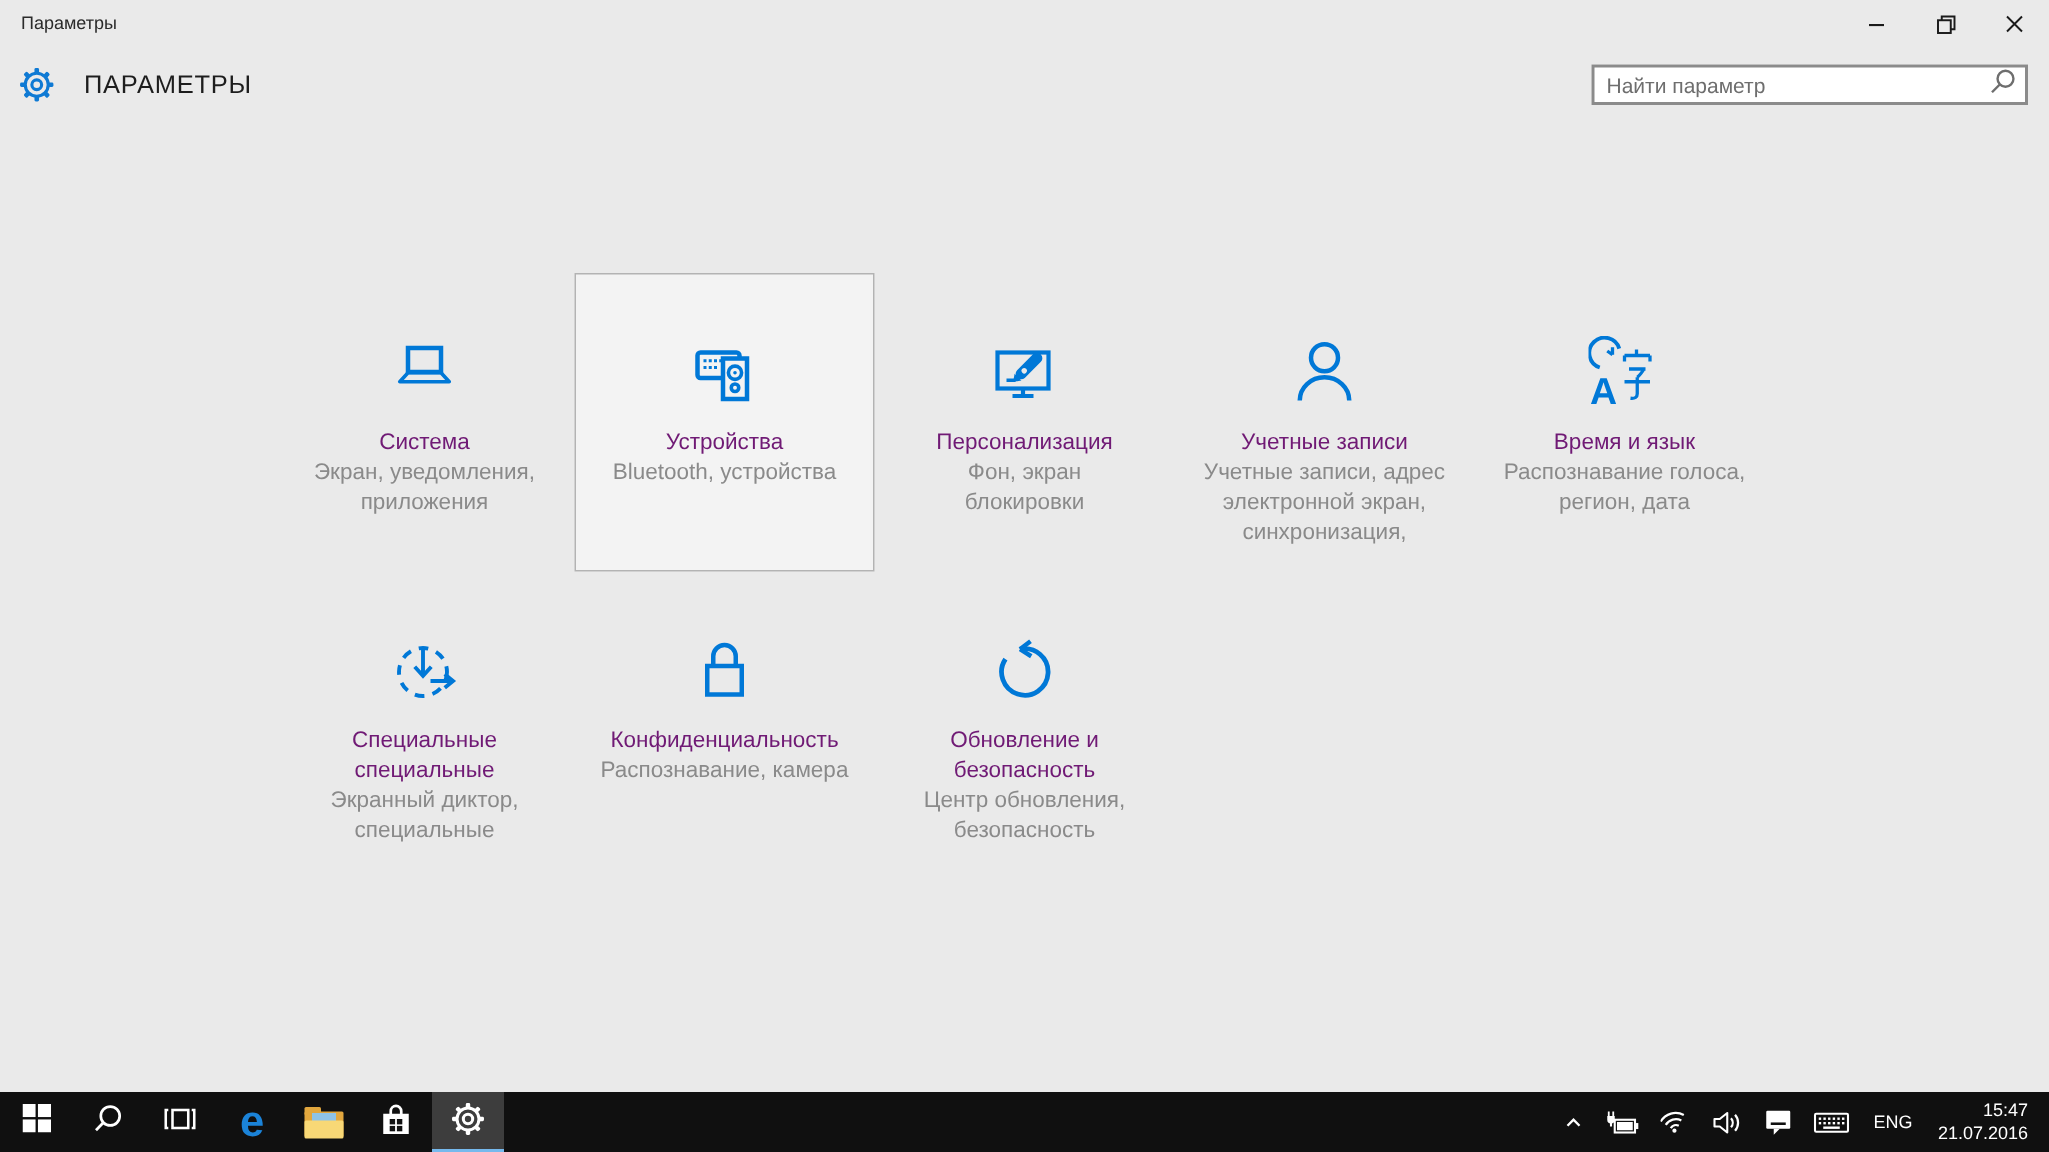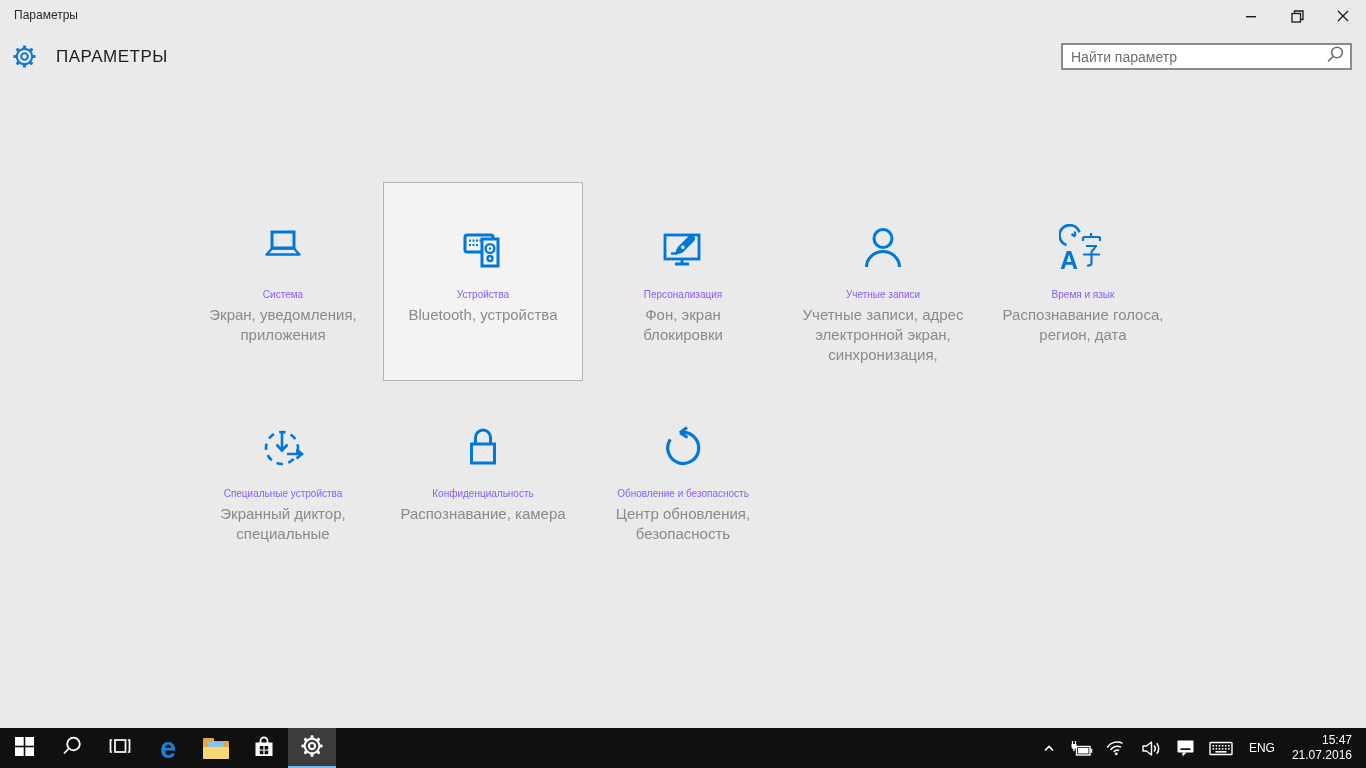--- a/index.html
+++ b/index.html
@@ -21,21 +21,21 @@
   .searchbox { position:absolute; right:14px; top:43px; width:291px; height:27px; background:#ffffff; border:2px solid #8b8b8b; display:flex; }
   .searchbox input { flex:1; border:none; outline:none; background:transparent; font-family:"Liberation Sans",sans-serif; font-size:14px; color:#333; padding:0 6px 0 8px; }
   .searchbox input::placeholder { color:#6e6e6e; opacity:1; }
   .search-glyph { width:18px; height:18px; margin-right:6px; flex:0 0 auto; }
 
   
   .grid { position:absolute; left:183px; top:182px; width:1000px; display:grid; grid-template-columns:repeat(5,200px); grid-auto-rows:199px; }
   .tile { display:flex; flex-direction:column; align-items:center; padding-top:42px; text-align:center; cursor:default; }
   .tile.highlight { background:#f3f3f3; border:1px solid #b3b3b3; padding-top:41px; }
   .tile-icon { width:48px; height:48px; flex:0 0 auto; }
-  .tile-title { margin-top:13px; font-size:10px; line-height:20px; color:#8b5cf6; max-width:178px; }
+  .tile-title { margin-top:13px; font-size:15px; line-height:20px; color:#701a75; max-width:178px; }
   .tile-sub { font-size:15px; line-height:20px; color:#8a8a8a; max-width:178px; }
   .tile-sub.narrow { max-width:112px; }
 
   
   .taskbar { position:absolute; left:0; bottom:0; width:100%; height:40px; background:#101010; display:flex; align-items:stretch; }
   .tb-apps { display:flex; height:40px; }
   .task-btn { width:48px; height:40px; display:flex; align-items:center; justify-content:center; position:relative; cursor:default; }
   .task-btn.active { background:#3d3d3d; }
   .task-btn.active::after { content:""; position:absolute; left:0; right:0; bottom:0; height:2px; background:#76b9ed; }
   .edge-e { color:#1b83d8; font-size:29px; font-weight:bold; line-height:1; }
@@ -191,21 +191,21 @@
     </div>
 
     <div class="tile">
       <span class="tile-icon">
         <svg width="48" height="48" viewBox="0 0 48 48" fill="none" stroke="#0078d7">
           <circle cx="23" cy="25" r="16" stroke-width="2.6" stroke-dasharray="6.5 5.5"></circle>
           <path d="M23 9.5 V26.5 M17.5 21.5 L23 27.5 L28.5 21.5" stroke-width="2.6"></path>
           <path d="M28 31 H42 M37.5 26.5 L43 31 L37.5 35.5" stroke-width="2.6"></path>
         </svg>
       </span>
-      <div class="tile-title">Специальные устройства</div>
+      <div class="tile-title">Специальные специальные</div>
       <div class="tile-sub">Экранный диктор, специальные</div>
     </div>
 
     <div class="tile">
       <span class="tile-icon">
         <svg width="48" height="48" viewBox="0 0 48 48" fill="none" stroke="#0078d7">
           <path d="M16.5 21 v-6.5 a7.5 7.5 0 0 1 15 0 V21" stroke-width="3"></path>
           <rect x="12.5" y="21" width="23" height="19" stroke-width="3"></rect>
         </svg>
       </span>

